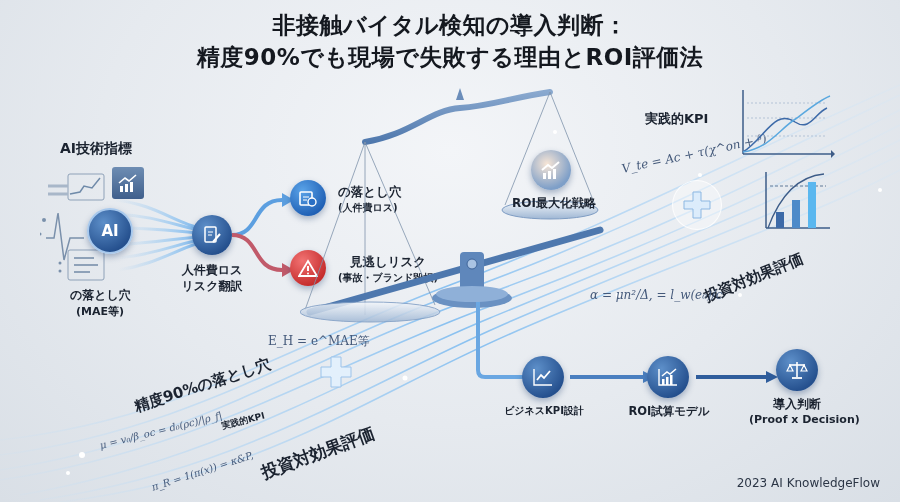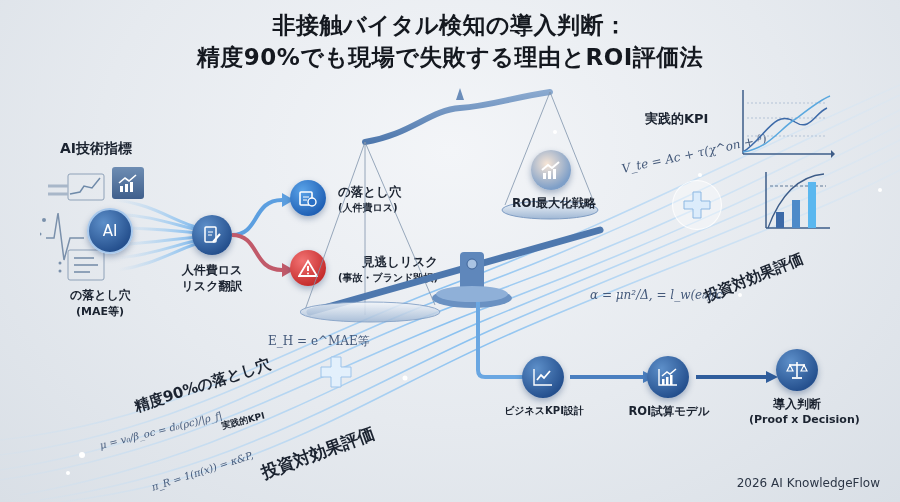--- a/index.html
+++ b/index.html
@@ -101,21 +101,21 @@
 <div class="abs" style="left:112px;top:167px;width:32px;height:32px;border-radius:3px;background:linear-gradient(#6e8db3,#3f5f8c);display:flex;align-items:center;justify-content:center">
   <svg width="22" height="20">
       <polyline points="2,10 8,5 12,8 19,2" fill="none" stroke="#fff" stroke-width="1.6"></polyline>
       <rect x="3" y="13" width="3" height="6" fill="#fff"></rect>
       <rect x="8" y="11" width="3" height="8" fill="#fff"></rect>
       <rect x="13" y="9" width="3" height="10" fill="#fff"></rect>
     </svg>
 </div>
 
 <div class="abs circle navy-c" style="left:87px;top:208px;width:46px;height:46px;border:2px solid #a7c8ec">
-  <span style="color:#fff;font-weight:normal;font-size:15px">AI</span>
+  <span style="color:#fff;font-weight:bold;font-size:15px">AI</span>
 </div>
 
 <div class="abs label" style="left:80px;top:287px;font-size:12px;width:60px;transform:translateX(-10px)">
   <div>の落とし穴</div>
   <div class="sub">(MAE等)</div>
 </div>
 
 <div class="abs circle navy-c" style="left:192px;top:215px;width:40px;height:40px">
   <svg width="20" height="20">
       <rect x="3" y="2" width="11" height="15" rx="1" fill="none" stroke="#fff" stroke-width="1.5"></rect>
@@ -150,21 +150,21 @@
 </div>
 
 <div class="abs circle red-c" style="left:290px;top:250px;width:36px;height:36px">
   <svg width="20" height="18">
       <polygon points="10,2 19,17 1,17" fill="none" stroke="#fff" stroke-width="1.8"></polygon>
       <line x1="10" y1="7" x2="10" y2="12" stroke="#fff" stroke-width="2"></line>
       <circle cx="10" cy="14.5" r="1" fill="#fff"></circle>
     </svg>
 </div>
 <div class="abs" style="left:338px;top:254px">
-  <div class="label" style="font-size:12.5px;text-align:right">見逃しリスク</div>
+  <div class="label" style="font-size:12.5px;text-align:center">見逃しリスク</div>
   <div class="sub" style="font-size:10px">(事故・ブランド毀損)</div>
 </div>
 
 <svg class="abs" style="left:300px;top:80px" width="320" height="250">
   <defs>
     <linearGradient id="beam" x1="0" x2="0" y1="0" y2="1">
         <stop offset="0" stop-color="#8aa9cf"></stop>
         <stop offset="1" stop-color="#4f78ad"></stop>
       </linearGradient>
     <linearGradient id="pan" x1="0" x2="0" y1="0" y2="1">
@@ -285,13 +285,13 @@
       <line x1="3" y1="5" x2="19" y2="5" stroke="#fff" stroke-width="1.6"></line>
       <path d="M1 11 L4 5 L7 11 Z M15 11 L18 5 L21 11 Z" fill="none" stroke="#fff" stroke-width="1.2"></path>
       <line x1="6" y1="18" x2="16" y2="18" stroke="#fff" stroke-width="1.8"></line>
     </svg>
 </div>
 <div class="abs label" style="left:749px;top:396px;font-size:12px;width:96px">
   <div>導入判断</div>
   <div class="sub" style="font-size:11px">(Proof x Decision)</div>
 </div>
 
-<div class="abs footer">2026 AI KnowledgeFlow</div>
+<div class="abs footer">2023 AI KnowledgeFlow</div>
 
 </body></html>

